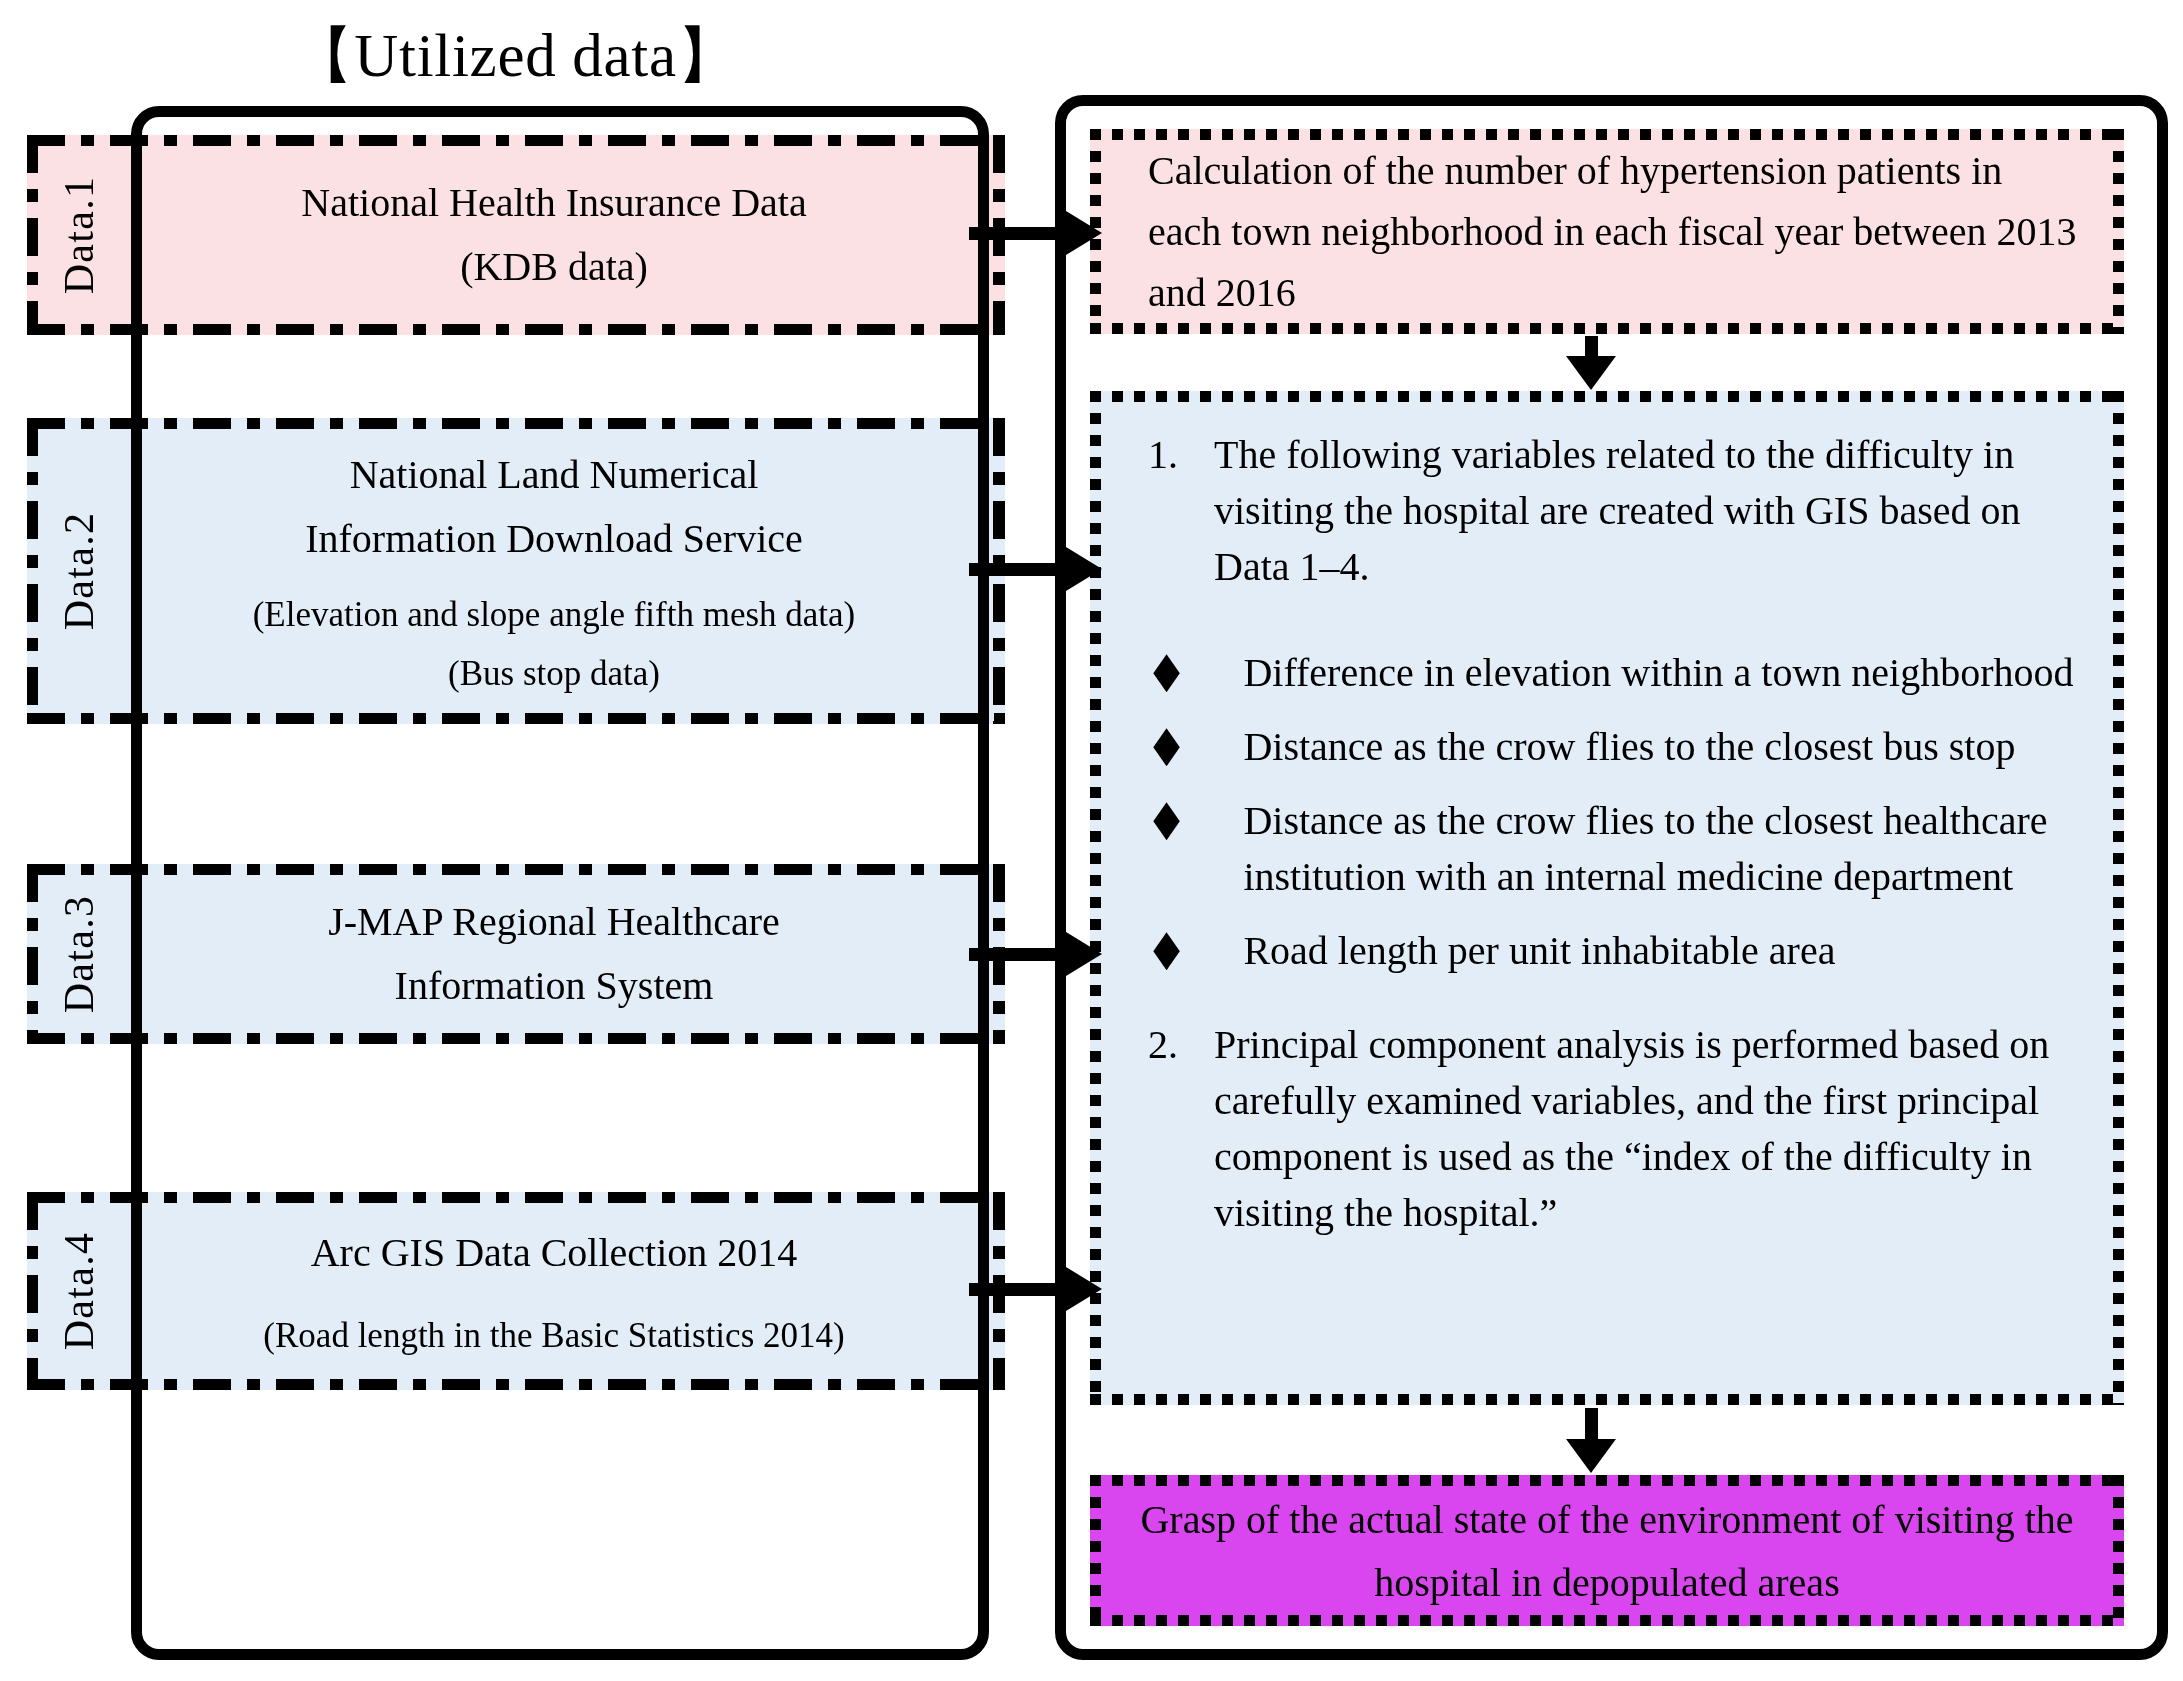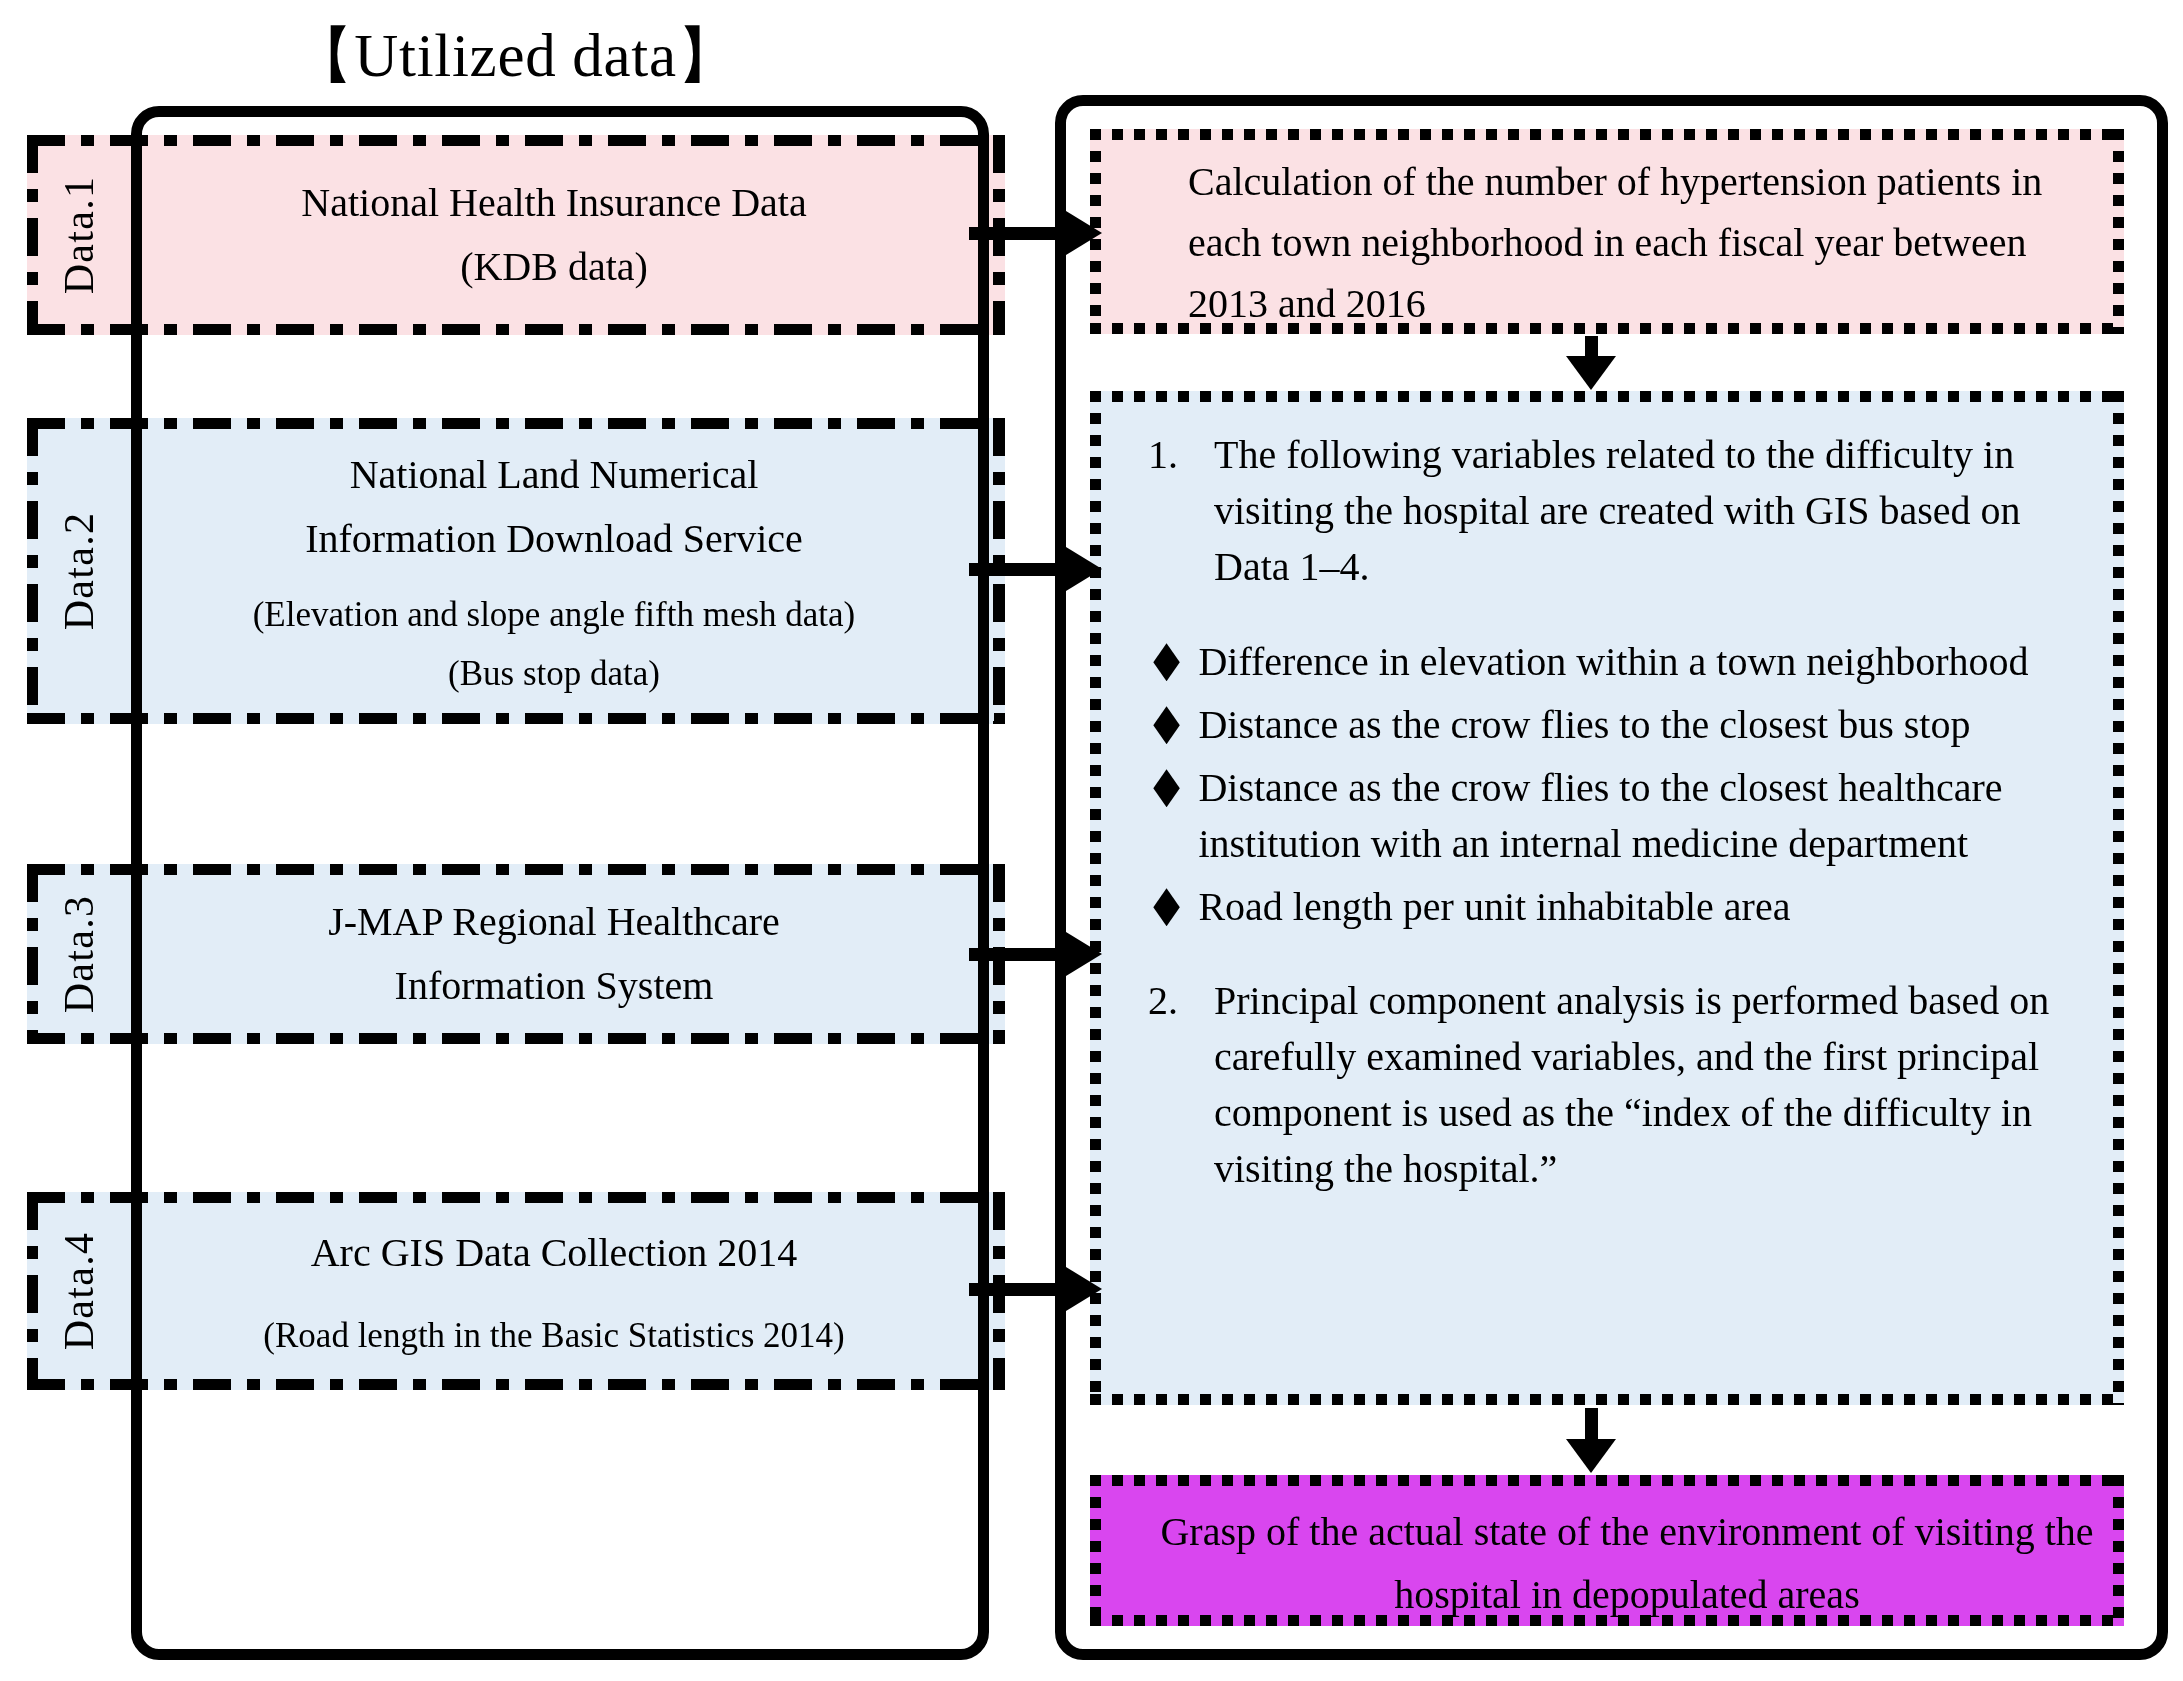--- a/index.html
+++ b/index.html
@@ -28,30 +28,30 @@
   
   .dbox{position:absolute;left:26.5px;width:978px;}
   .dbox .content{position:absolute;left:109px;right:32px;top:0;bottom:0;display:flex;flex-direction:column;align-items:center;justify-content:center;text-align:center;}
   .dbox .main{font-size:40px;line-height:64px;white-space:pre-line;}
   .dbox .paren{font-size:35px;line-height:50px;white-space:pre-line;}
   .dlabel{position:absolute;left:0;top:0;bottom:0;width:106px;display:flex;align-items:center;justify-content:center;}
   .dlabel > span{transform:rotate(-90deg);font-size:42px;white-space:nowrap;letter-spacing:1.3px;}
 
   
   .pbox{position:absolute;left:1090px;width:1034px;}
-  .pbox .inner{position:absolute;left:0;right:0;top:0;bottom:0;display:flex;flex-direction:column;justify-content:flex-end;padding-left:40px;}
+  .pbox .inner{position:absolute;left:0;right:0;top:0;bottom:0;display:flex;flex-direction:column;justify-content:center;}
   .b1text{padding:0 40px 0 58px;font-size:40px;line-height:61px;text-align:left;}
   .b3text{padding:0 30px;font-size:40px;line-height:63px;text-align:center;}
 
   
   .blist{padding:36px 34px 0 58px;font-size:40px;line-height:56px;text-align:left;}
   .nrow{display:flex;}
   .nrow .num{flex:none;width:66px;}
   .nrow .ntext{flex:1;}
-  .brow{display:flex;margin-top:7px;}
+  .brow{display:flex;margin-top:18px;gap:45px;}
   .diamond{flex:none;width:26.5px;height:38px;margin:9.3px 18.6px 0 5.3px;background:#000;clip-path:polygon(50% 0,100% 50%,50% 100%,0 50%);}
   .btext{flex:1;}
   .gap1{height:32px;}
   .gap2{height:38px;}
 
   
   .harrow{position:absolute;left:969px;width:133px;height:45px;}
   .harrow .shaft{position:absolute;left:0;right:32px;top:16px;height:13.3px;background:#000;}
   .harrow .head{position:absolute;right:0;top:0;width:0;height:0;border-top:22.5px solid transparent;border-bottom:22.5px solid transparent;border-left:36px solid #000;}
   

